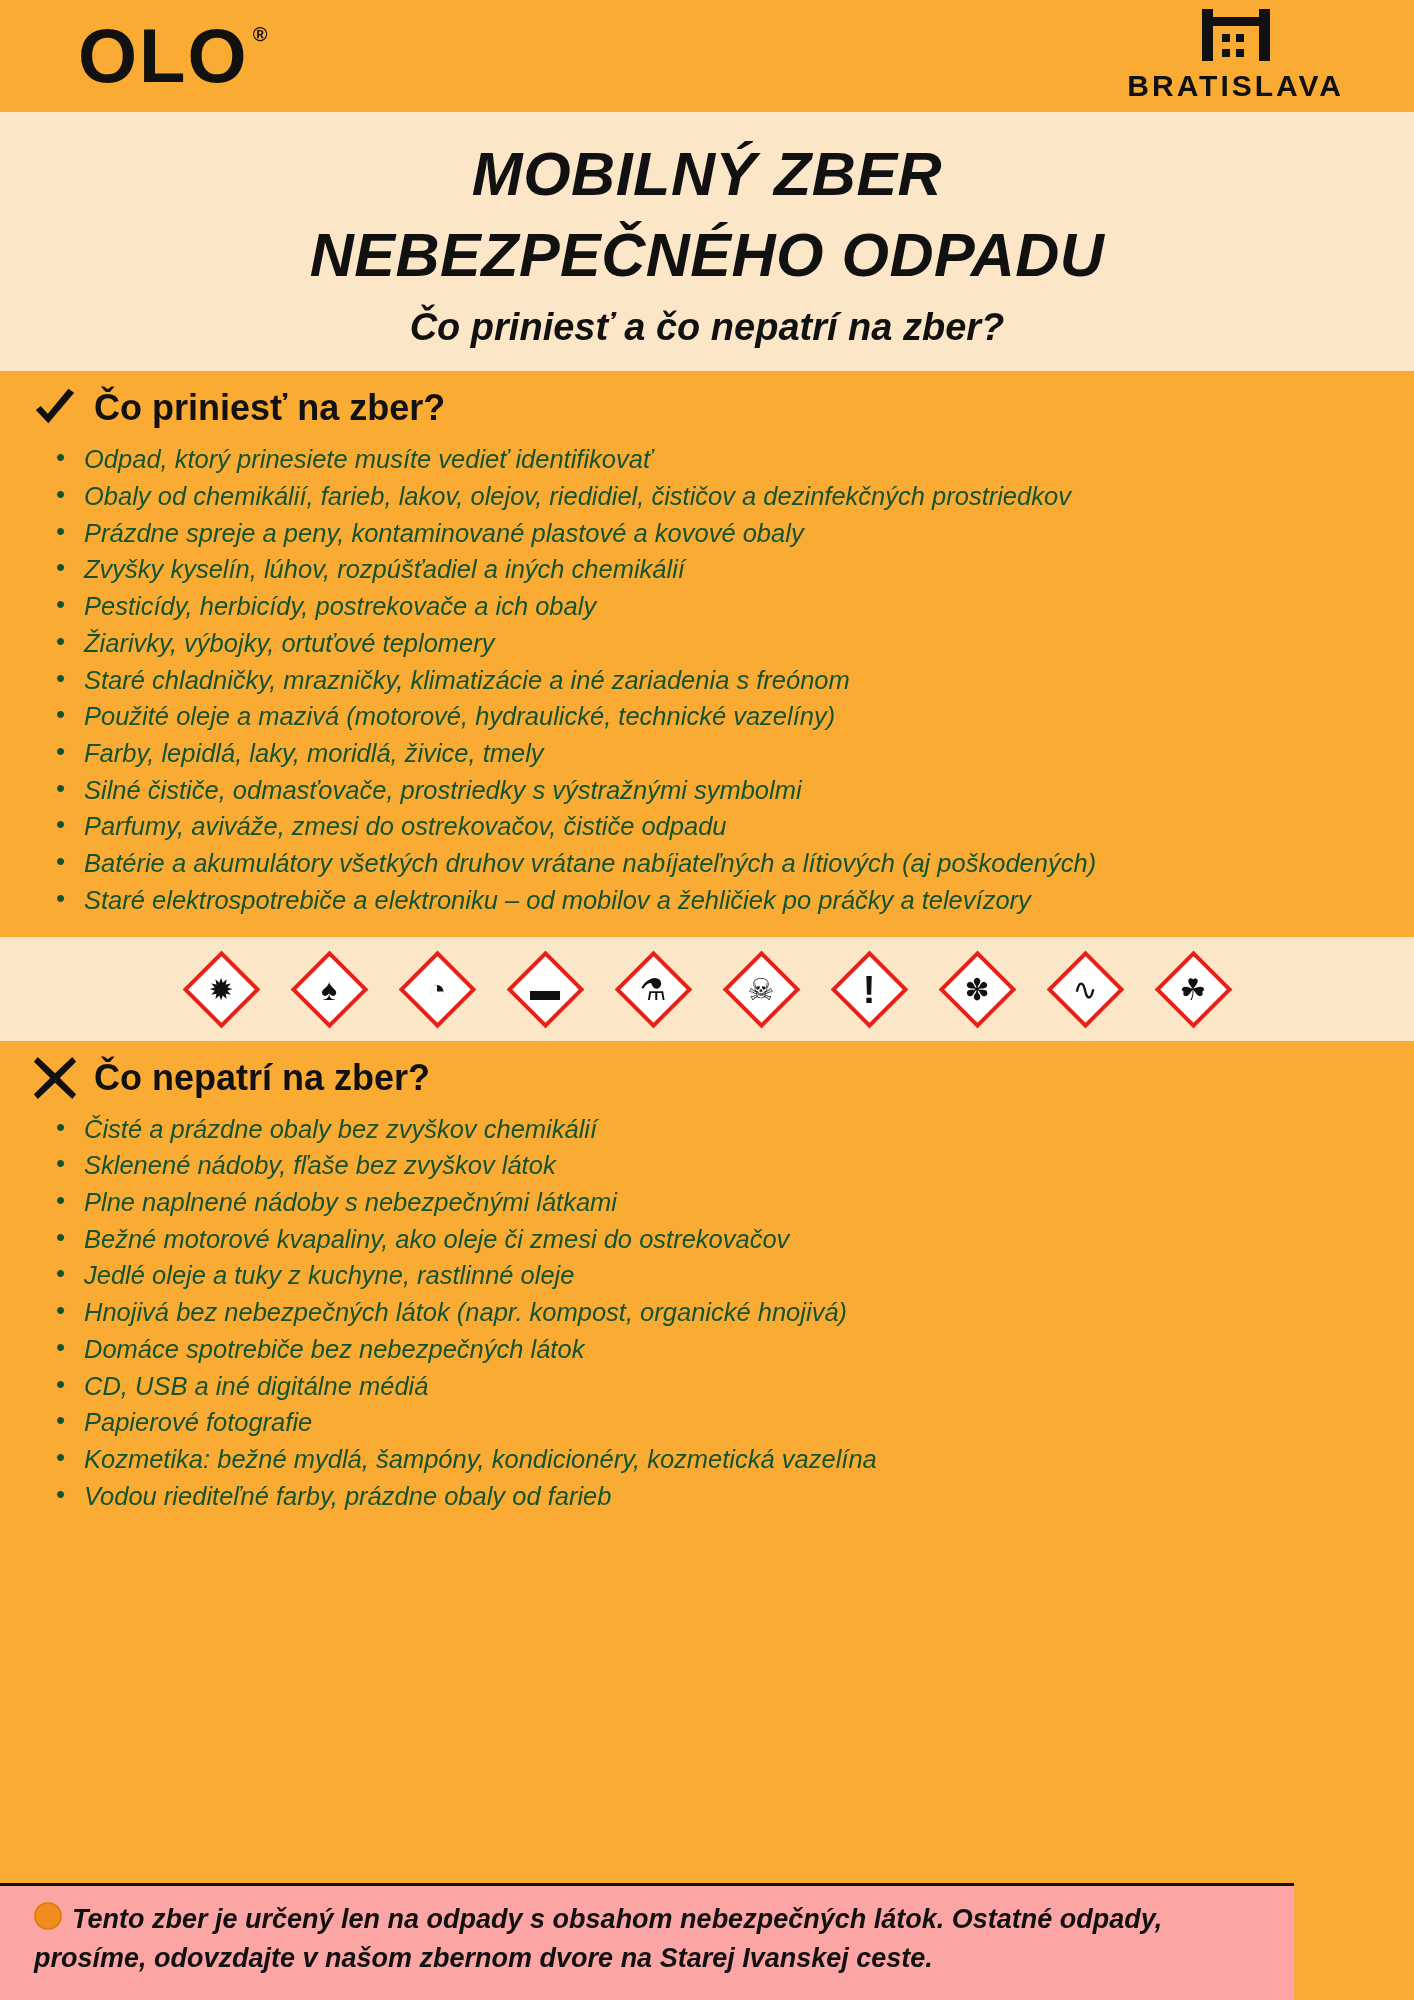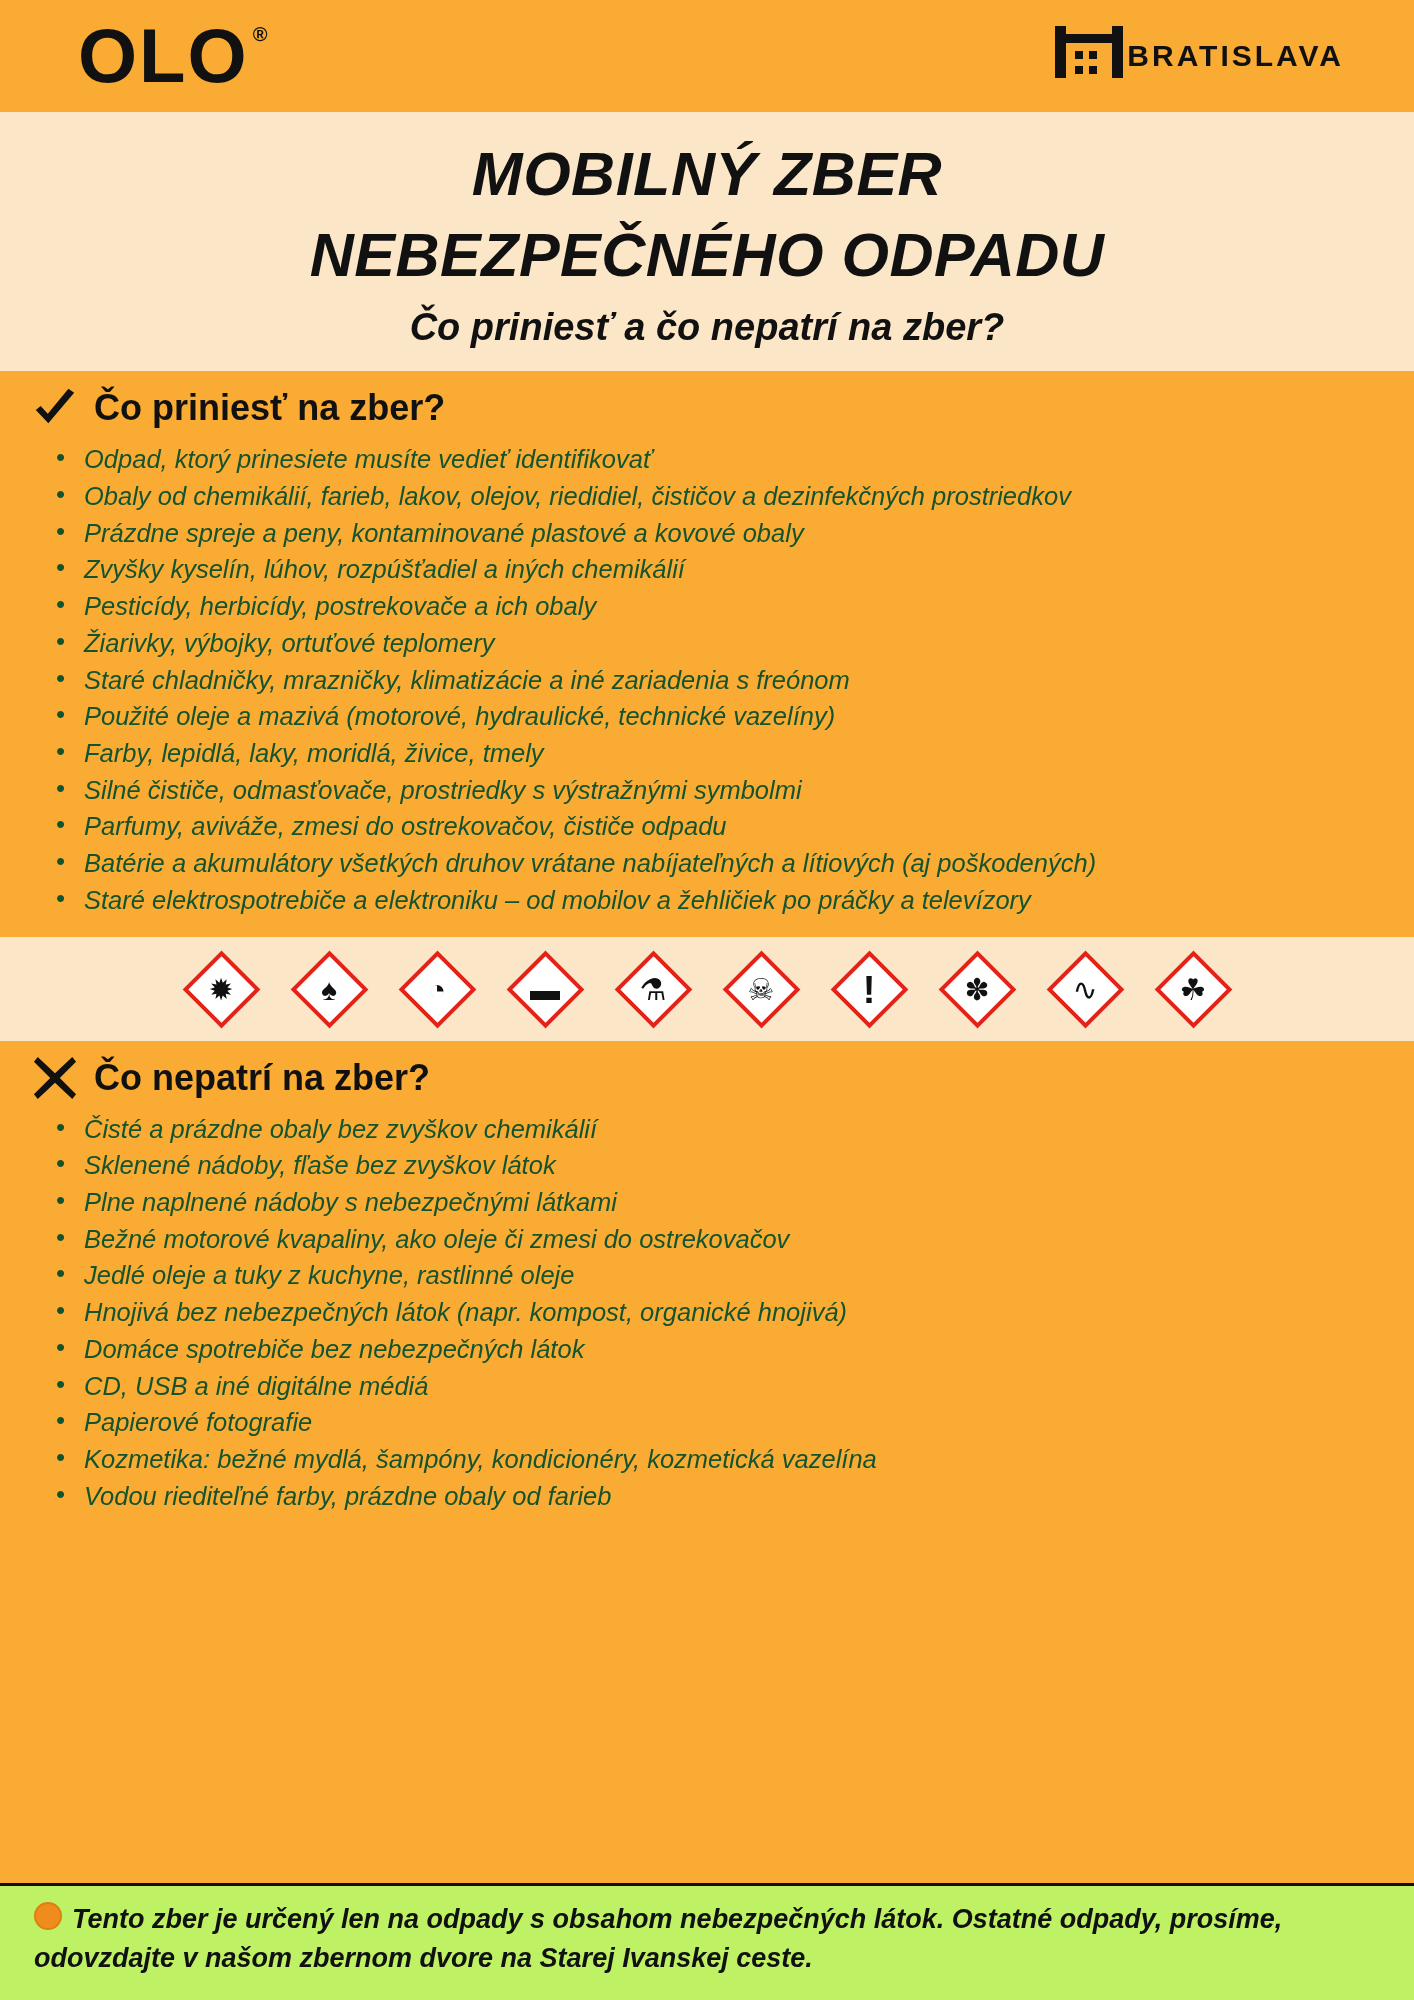--- a/index.html
+++ b/index.html
@@ -41,21 +41,21 @@
     line-height: 1;
   }
   .logo .reg {
     font-size: 20px;
     margin-top: 6px;
     margin-left: 4px;
     font-weight: bold;
   }
   .brat {
     display: flex;
-    flex-direction: row;
+    flex-direction: column;
     align-items: center;
   }
   .brat-mark {
     width: 76px;
     height: 52px;
     position: relative;
     margin-bottom: 8px;
   }
   .brat-mark .bar {
     position: absolute;
@@ -178,22 +178,22 @@
     font-size: 30px;
     line-height: 1;
     color: #111;
   }
 
   
   .footer {
     position: absolute;
     left: 0;
     bottom: 0;
-    width: 1414px;
-    background: #bef264;
+    width: 1294px;
+    background: #fca5a5;
     padding: 14px 34px 22px 34px;
     box-sizing: border-box;
     border-top: 3px solid #111;
   }
   .footer p {
     margin: 0;
     font-style: italic;
     font-weight: bold;
     font-size: 27px;
     line-height: 1.45;

